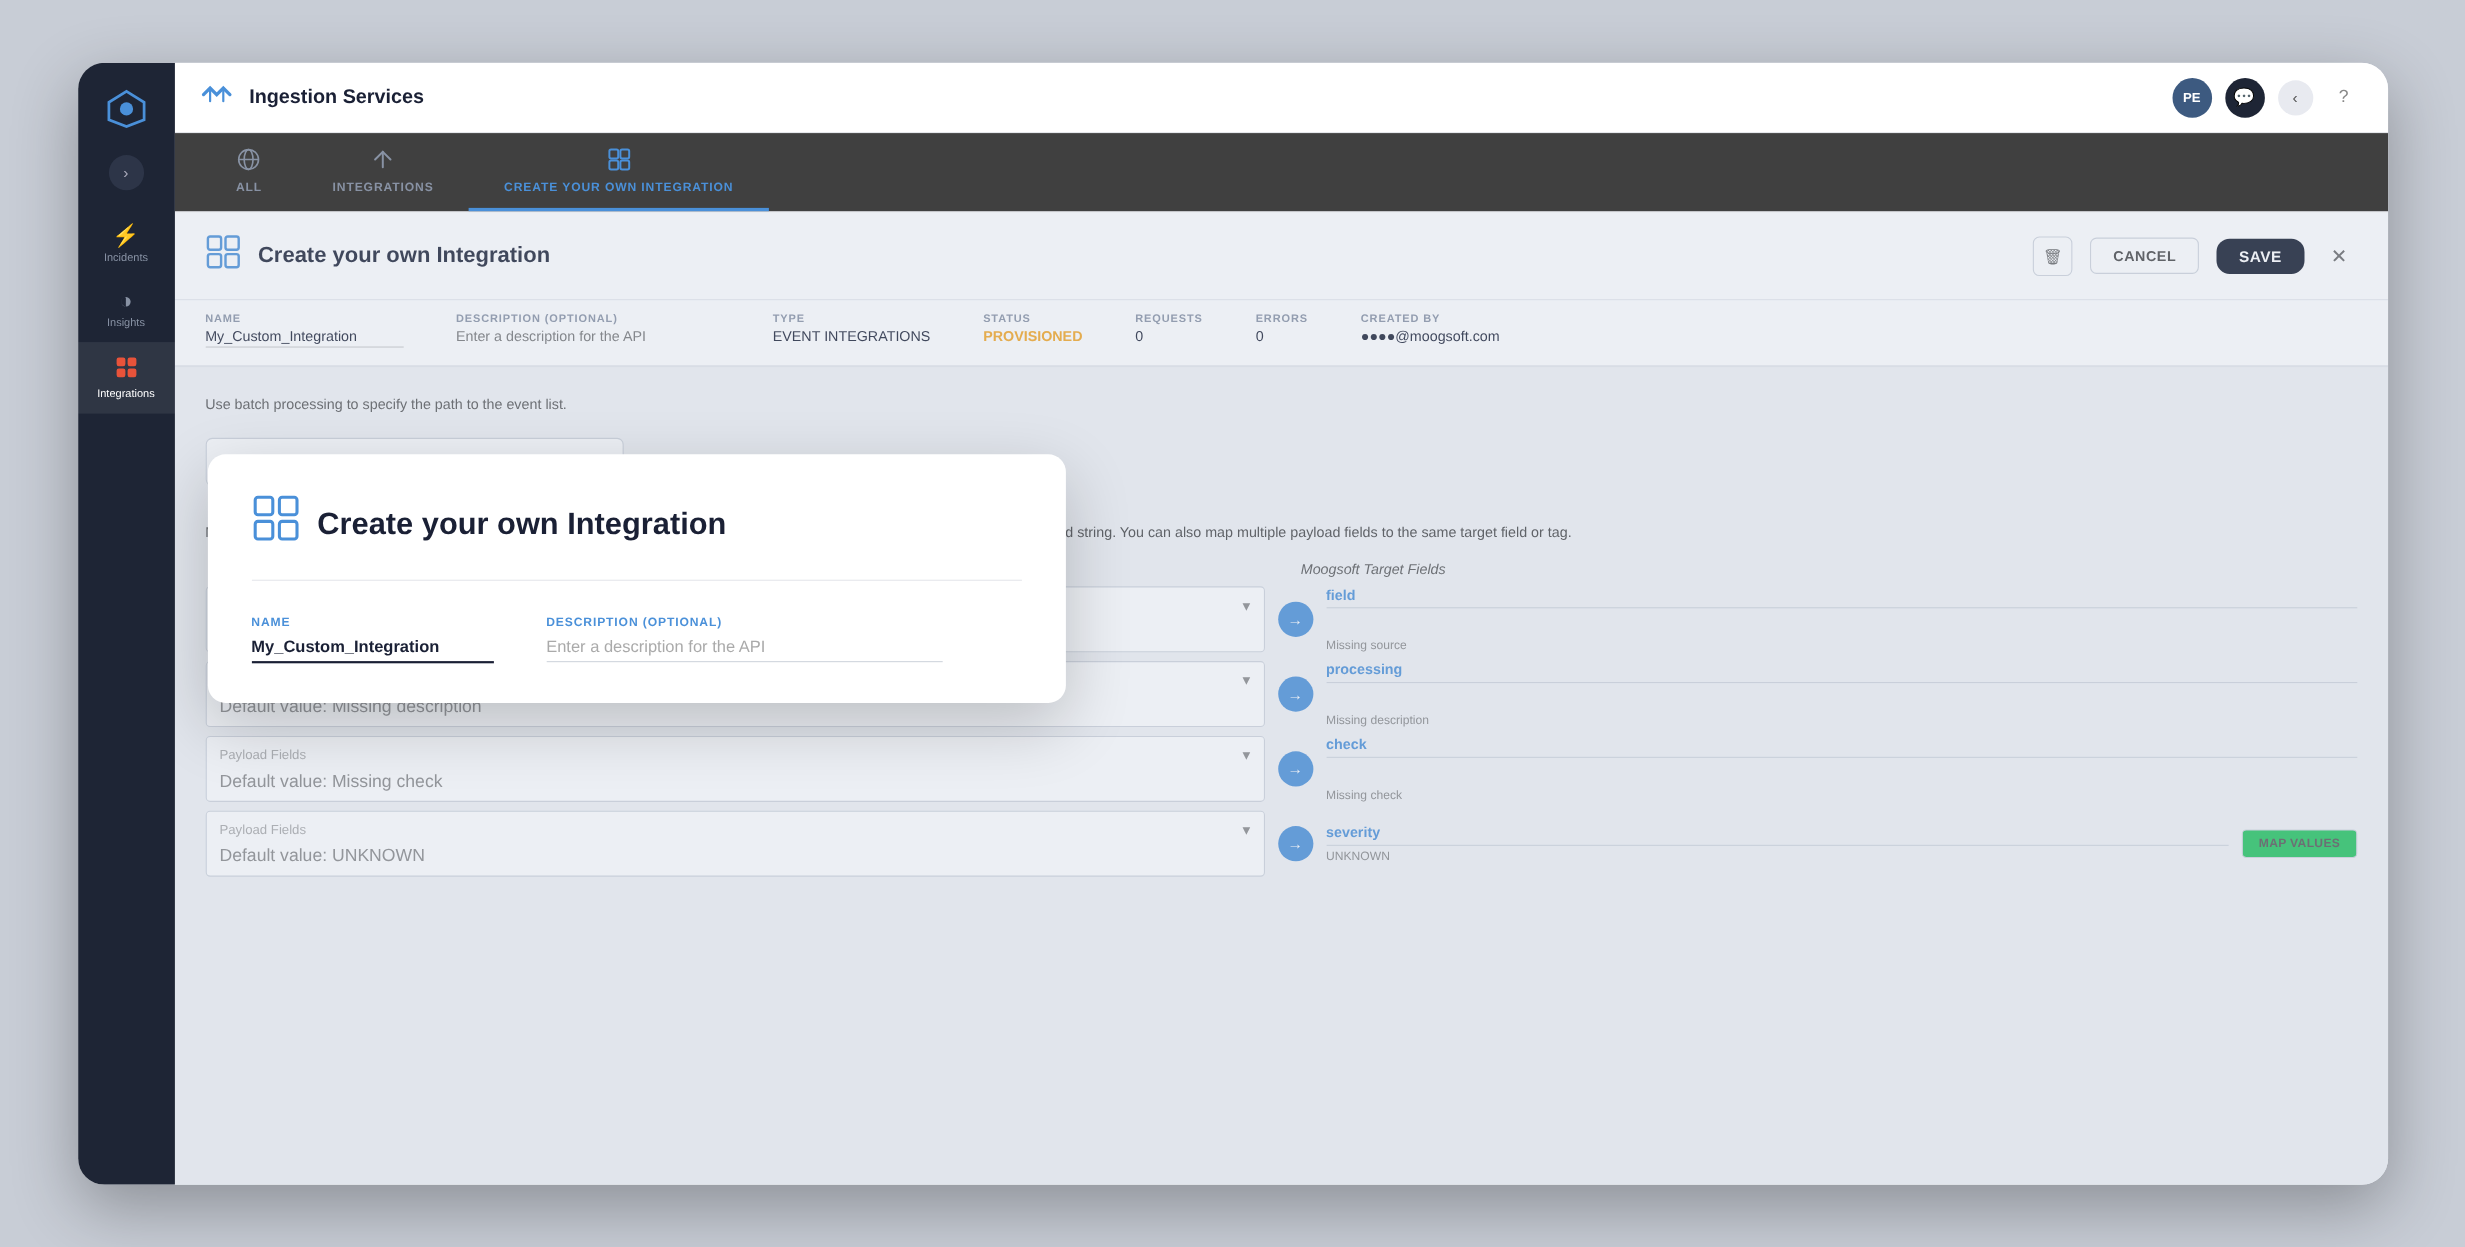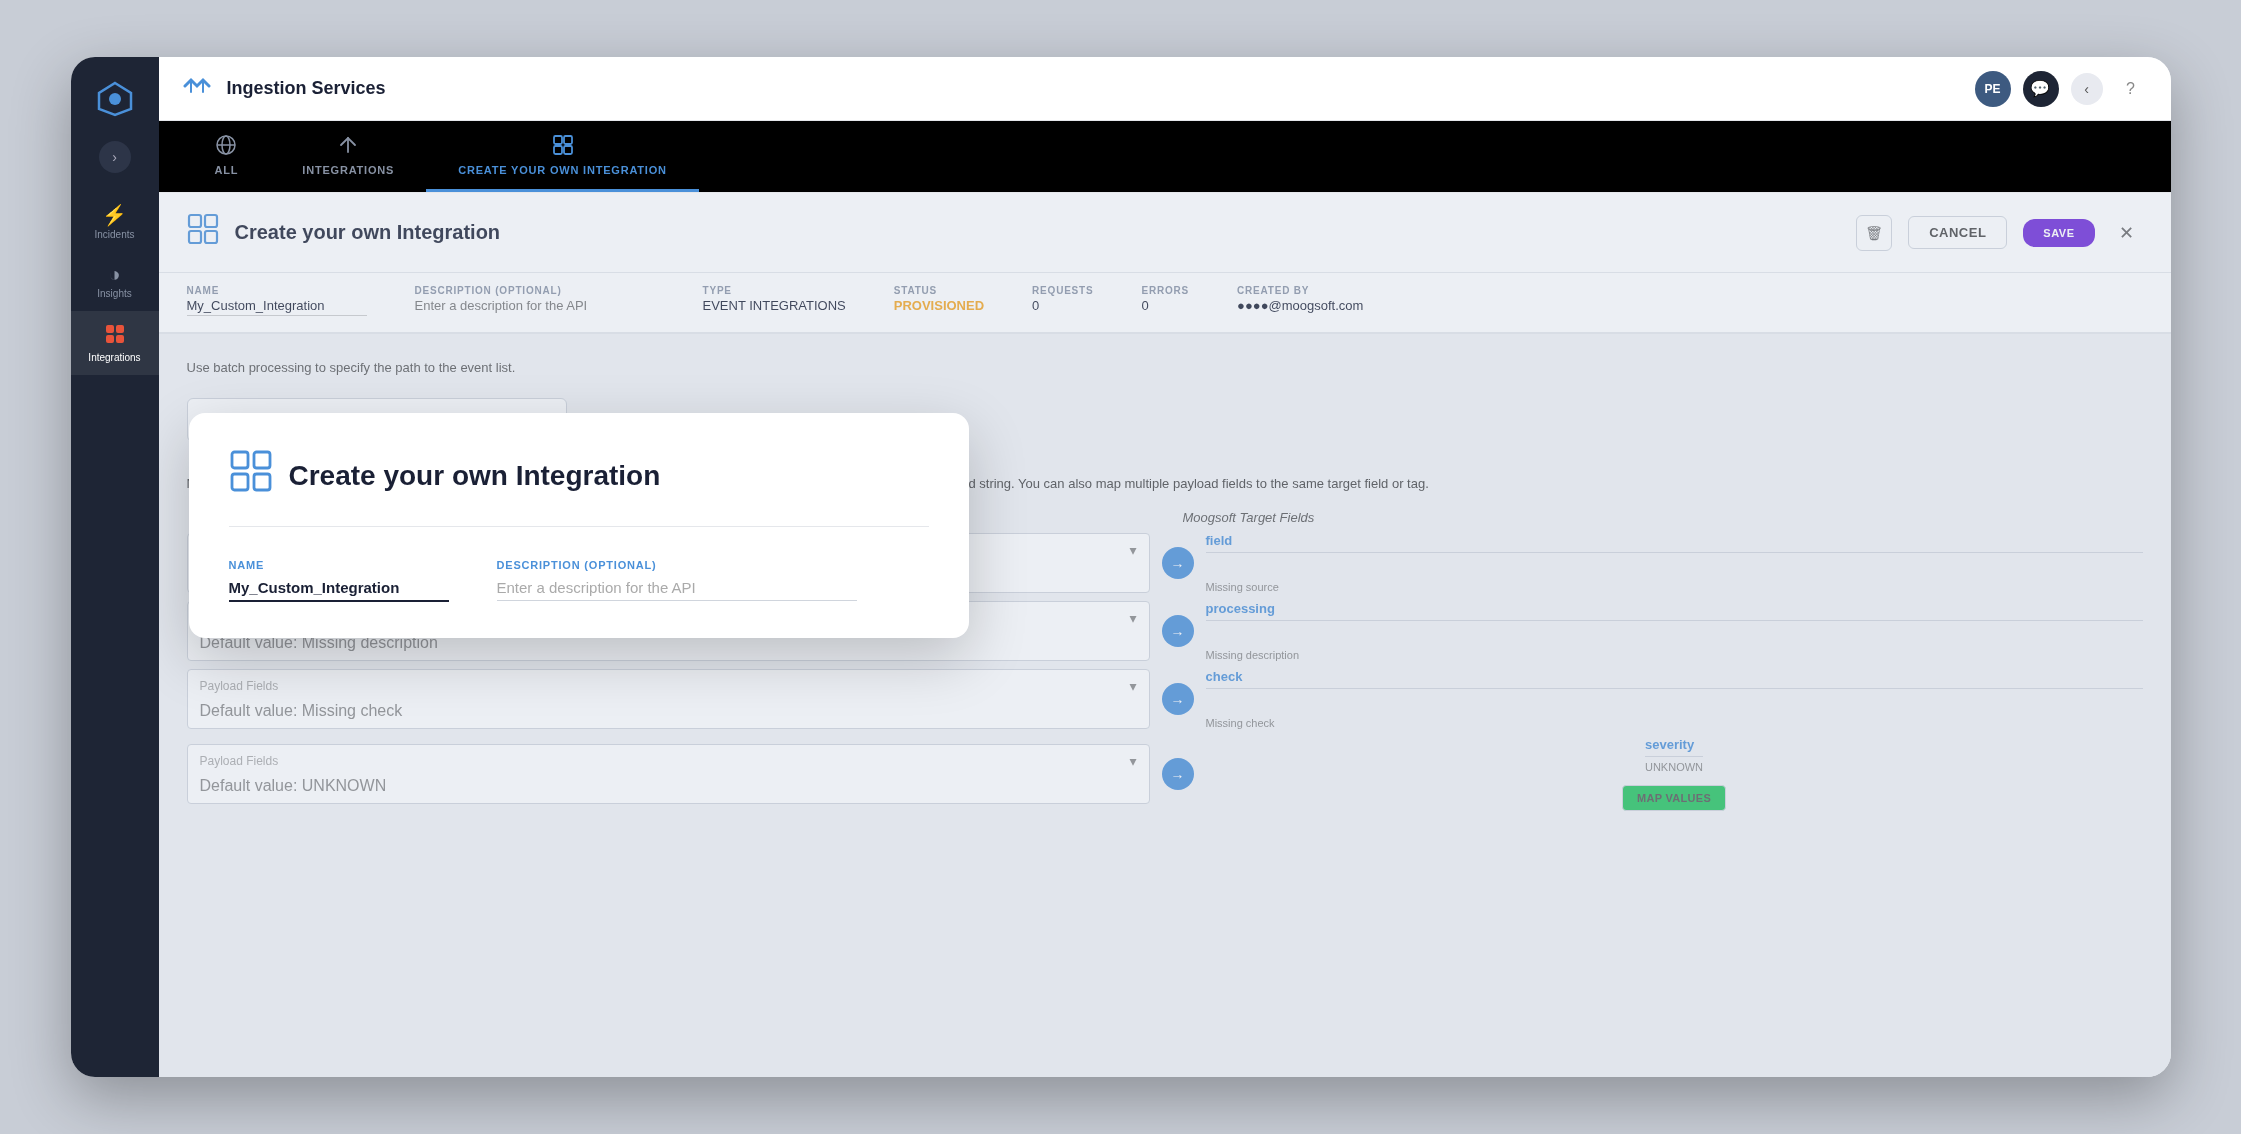--- a/index.html
+++ b/index.html
@@ -165,21 +165,21 @@
       height: 32px;
       display: flex;
       align-items: center;
       justify-content: center;
       color: #888;
       font-size: 16px;
     }
 
     
     .nav-tabs {
-      background: #000000;
+      background: #404040;
       display: flex;
       border-bottom: 1px solid #e5e7eb;
       padding: 0 24px;
       height: 72px;
       flex-shrink: 0;
     }
 
     .nav-tab {
       display: flex;
       flex-direction: column;
@@ -253,23 +253,23 @@
       font-size: 13px;
       font-weight: 600;
       color: #444;
       cursor: pointer;
       letter-spacing: 0.5px;
     }
 
     .btn-save {
       padding: 8px 20px;
       border: none;
-      background: #6d28d9;
+      background: #0f172a;
       border-radius: 12px;
-      font-size: 11px;
+      font-size: 14px;
       font-weight: 600;
       color: white;
       cursor: pointer;
       letter-spacing: 0.5px;
     }
 
     .btn-close {
       width: 32px;
       height: 32px;
       display: flex;
@@ -732,21 +732,21 @@
 
           <div class="mapping-row">
             <div class="payload-field-select">
               <div class="payload-field-top">
                 <span class="payload-field-placeholder">Payload Fields</span>
                 <span class="chevron-down">▾</span>
               </div>
               <div class="payload-field-default">Default value: UNKNOWN</div>
             </div>
             <div class="arrow-btn">→</div>
-            <div class="target-field" style="flex-direction: column; align-items: center; gap: 12px;">
+            <div class="target-field" style="flex-direction: row; align-items: center; gap: 12px;">
               <div style="flex:1; display:flex; flex-direction:column; justify-content:space-between;">
                 <span class="target-field-name">severity</span>
                 <span class="target-field-default">UNKNOWN</span>
               </div>
               <button class="btn-map-values">MAP VALUES</button>
             </div>
           </div>
         </div>
       </div>
 

